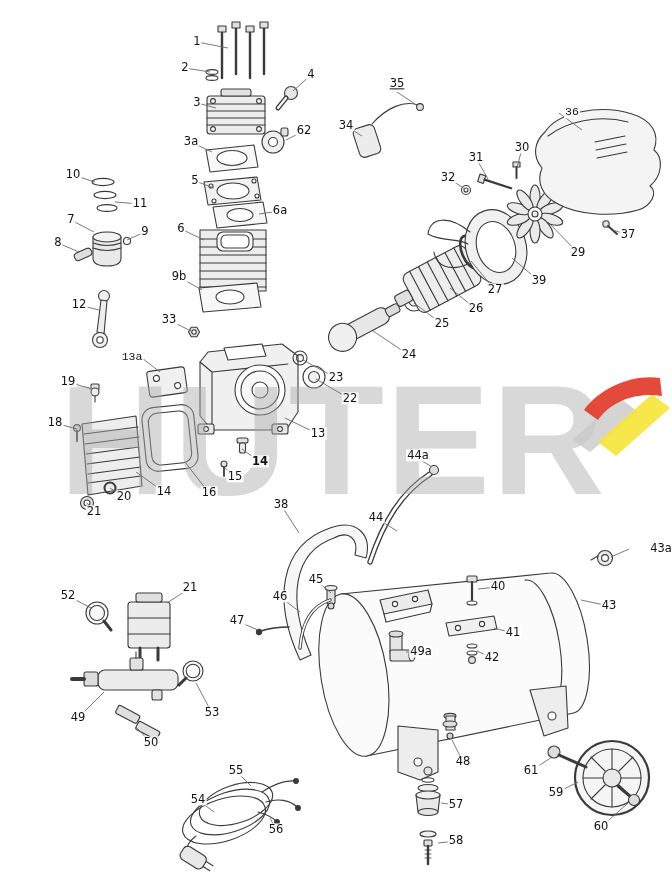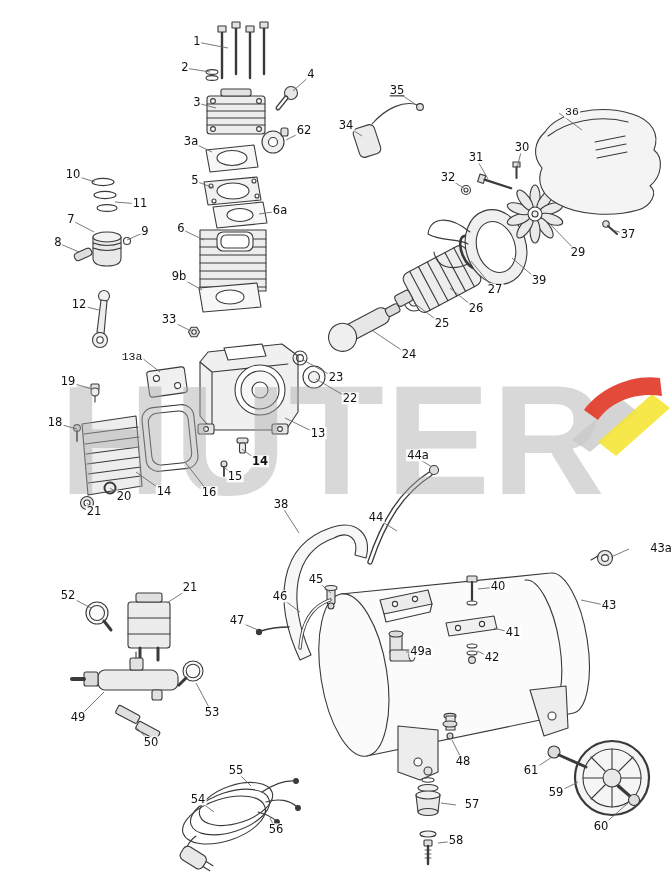--- a/index.html
+++ b/index.html
@@ -529,21 +529,21 @@
       <span class="part-label" style="left: 409px; top: 355px;">24</span>
       <span class="part-label" style="left: 442px; top: 324px;">25</span>
       <span class="part-label" style="left: 476px; top: 309px;">26</span>
       <span class="part-label" style="left: 495px; top: 290px;">27</span>
       <span class="part-label" style="left: 539px; top: 281px;">39</span>
       <span class="part-label" style="left: 578px; top: 253px;">29</span>
       <span class="part-label" style="left: 522px; top: 148px;">30</span>
       <span class="part-label" style="left: 476px; top: 158px;">31</span>
       <span class="part-label" style="left: 448px; top: 178px;">32</span>
       <span class="part-label" style="left: 346px; top: 126px;">34</span>
-      <span class="part-label" style="left: 397px; top: 91px; text-decoration: underline;">35</span>
+      <span class="part-label" style="left: 397px; top: 84px; text-decoration: underline;">35</span>
       <span class="part-label" style="left: 572px; top: 113px; font-family: Liberation Mono, monospace;">36</span>
       <span class="part-label" style="left: 628px; top: 235px;">37</span>
       <span class="part-label" style="left: 281px; top: 505px;">38</span>
       <span class="part-label" style="left: 418px; top: 456px;">44a</span>
       <span class="part-label" style="left: 376px; top: 518px;">44</span>
       <span class="part-label" style="left: 629px; top: 549px; margin-left: 32px;">43a</span>
       <span class="part-label" style="left: 609px; top: 606px;">43</span>
       <span class="part-label" style="left: 498px; top: 587px;">40</span>
       <span class="part-label" style="left: 513px; top: 633px;">41</span>
       <span class="part-label" style="left: 492px; top: 658px;">42</span>
@@ -553,20 +553,20 @@
       <span class="part-label" style="left: 421px; top: 652px;">49a</span>
       <span class="part-label" style="left: 190px; top: 588px;">21</span>
       <span class="part-label" style="left: 68px; top: 596px;">52</span>
       <span class="part-label" style="left: 78px; top: 718px;">49</span>
       <span class="part-label" style="left: 151px; top: 743px;">50</span>
       <span class="part-label" style="left: 212px; top: 713px;">53</span>
       <span class="part-label" style="left: 463px; top: 762px;">48</span>
       <span class="part-label" style="left: 531px; top: 771px;">61</span>
       <span class="part-label" style="left: 556px; top: 793px;">59</span>
       <span class="part-label" style="left: 601px; top: 827px;">60</span>
-      <span class="part-label" style="left: 472px; top: 805px; text-align: center;">57</span>
+      <span class="part-label" style="left: 456px; top: 805px; text-align: center;">57</span>
       <span class="part-label" style="left: 456px; top: 841px;">58</span>
       <span class="part-label" style="left: 198px; top: 800px;">54</span>
       <span class="part-label" style="left: 236px; top: 771px;">55</span>
       <span class="part-label" style="left: 276px; top: 830px;">56</span>
     </div>
 
 </div>
 
 </body></html>

